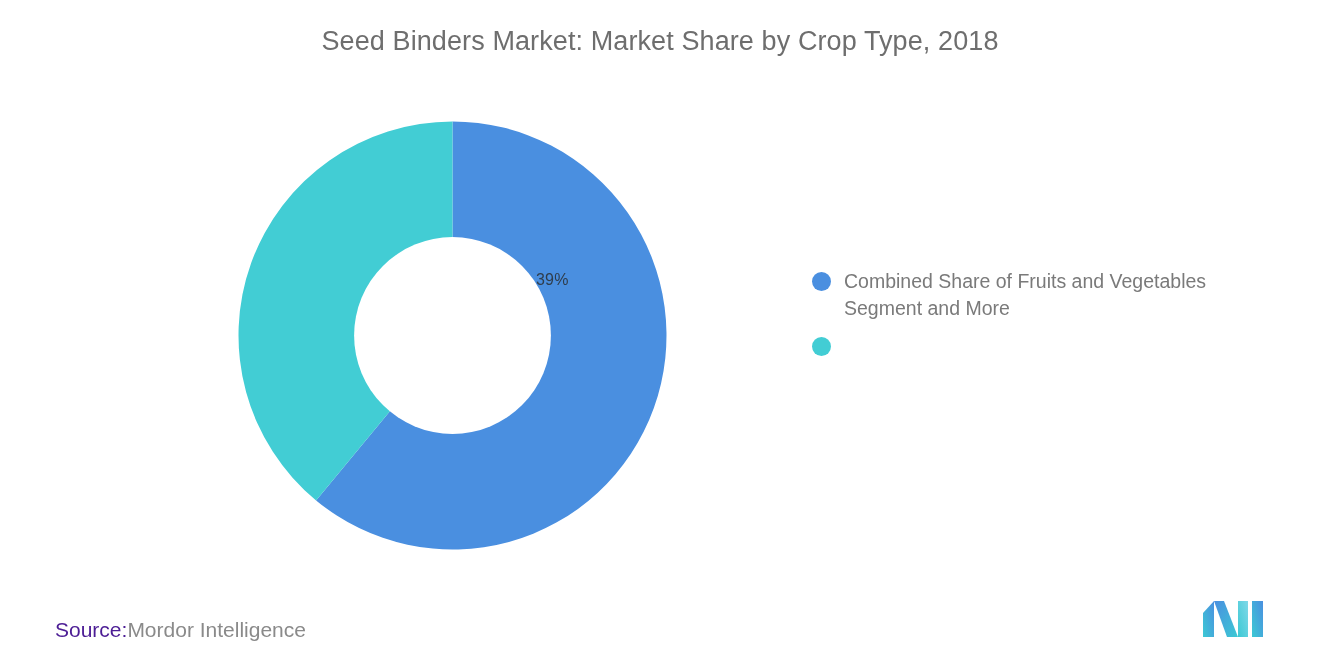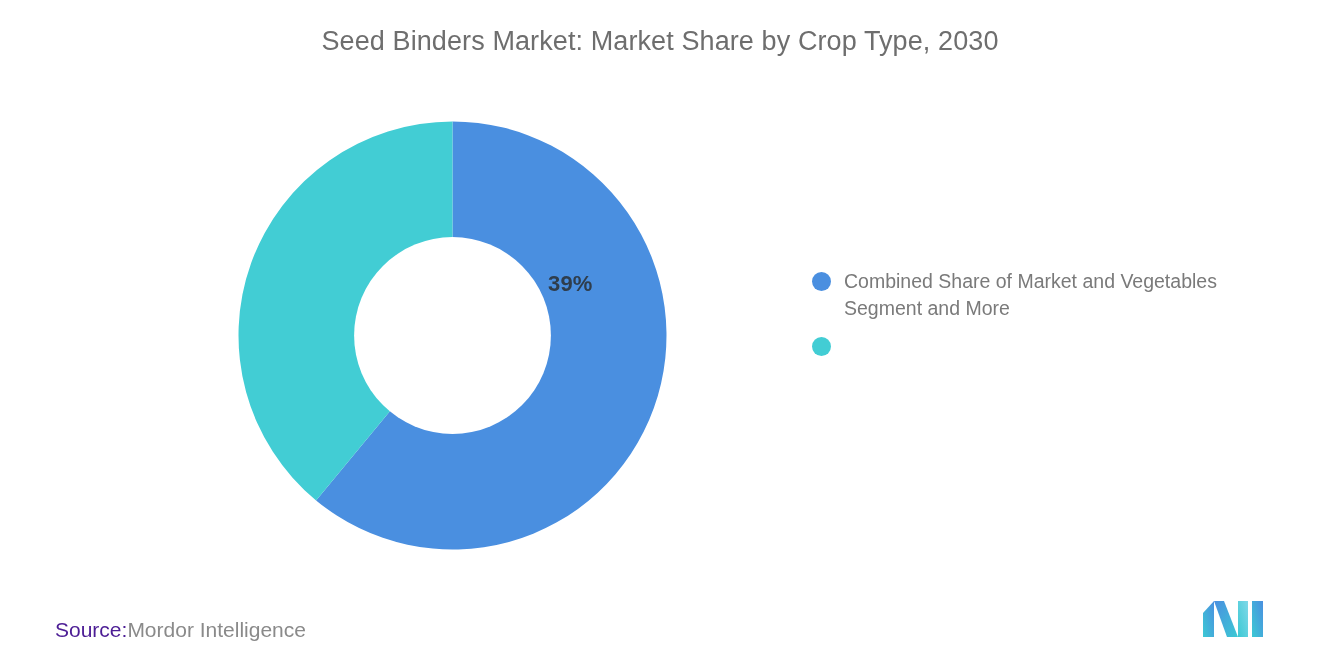--- a/index.html
+++ b/index.html
@@ -38,25 +38,25 @@
     width: 429px;
     height: 429px;
   }
   .donut-svg {
     display: block;
     width: 429px;
     height: 429px;
   }
   .slice-label {
     position: absolute;
-    left: 548px;
+    left: 536px;
     top: 271px;
-    font-size: 22px;
+    font-size: 16px;
     color: #2f3d4c;
-    font-weight: 700;
+    font-weight: 400;
     letter-spacing: 0.2px;
   }
 
   
   .legend {
     position: absolute;
     left: 812px;
     top: 268px;
     width: 470px;
   }
@@ -107,40 +107,40 @@
     right: 56px;
     bottom: 27px;
     width: 62px;
     height: 38px;
   }
   .logo svg { display: block; }
 </style>
 </head>
 <body>
 
-<div class="chart-title">Seed Binders Market: Market Share by Crop Type, 2030</div>
+<div class="chart-title">Seed Binders Market: Market Share by Crop Type, 2018</div>
 
 <div class="donut-wrap">
   <svg class="donut-svg" viewBox="0 0 429 429">
 
     <path fill="#4a8fe0" d="M 214.5 214.5 L 214.50 0.50 A 214 214 0 1 1 78.09 379.39 Z"></path>
 
     <path fill="#42cdd4" d="M 214.5 214.5 L 78.09 379.39 A 214 214 0 0 1 214.50 0.50 Z"></path>
 
   <circle cx="214.5" cy="214.5" r="98.4" fill="#ffffff"></circle>
     </svg>
 </div>
 
 <div class="slice-label" style="color: rgb(47, 61, 76);">39%</div>
 
 <div class="legend">
 
   <div class="legend-row">
     <span class="legend-swatch blue" style="background: rgb(74, 143, 224);"></span>
-    <span class="legend-text">Combined Share of Market and Vegetables Segment and More</span>
+    <span class="legend-text">Combined Share of Fruits and Vegetables Segment and More</span>
   </div>
 
   <div class="legend-row">
     <span class="legend-swatch teal" style="background: rgb(66, 205, 212);"></span>
   </div>
 
 </div>
 
 <div class="source">
   <span class="source-label">Source:</span><span class="source-value">Mordor Intelligence</span>

